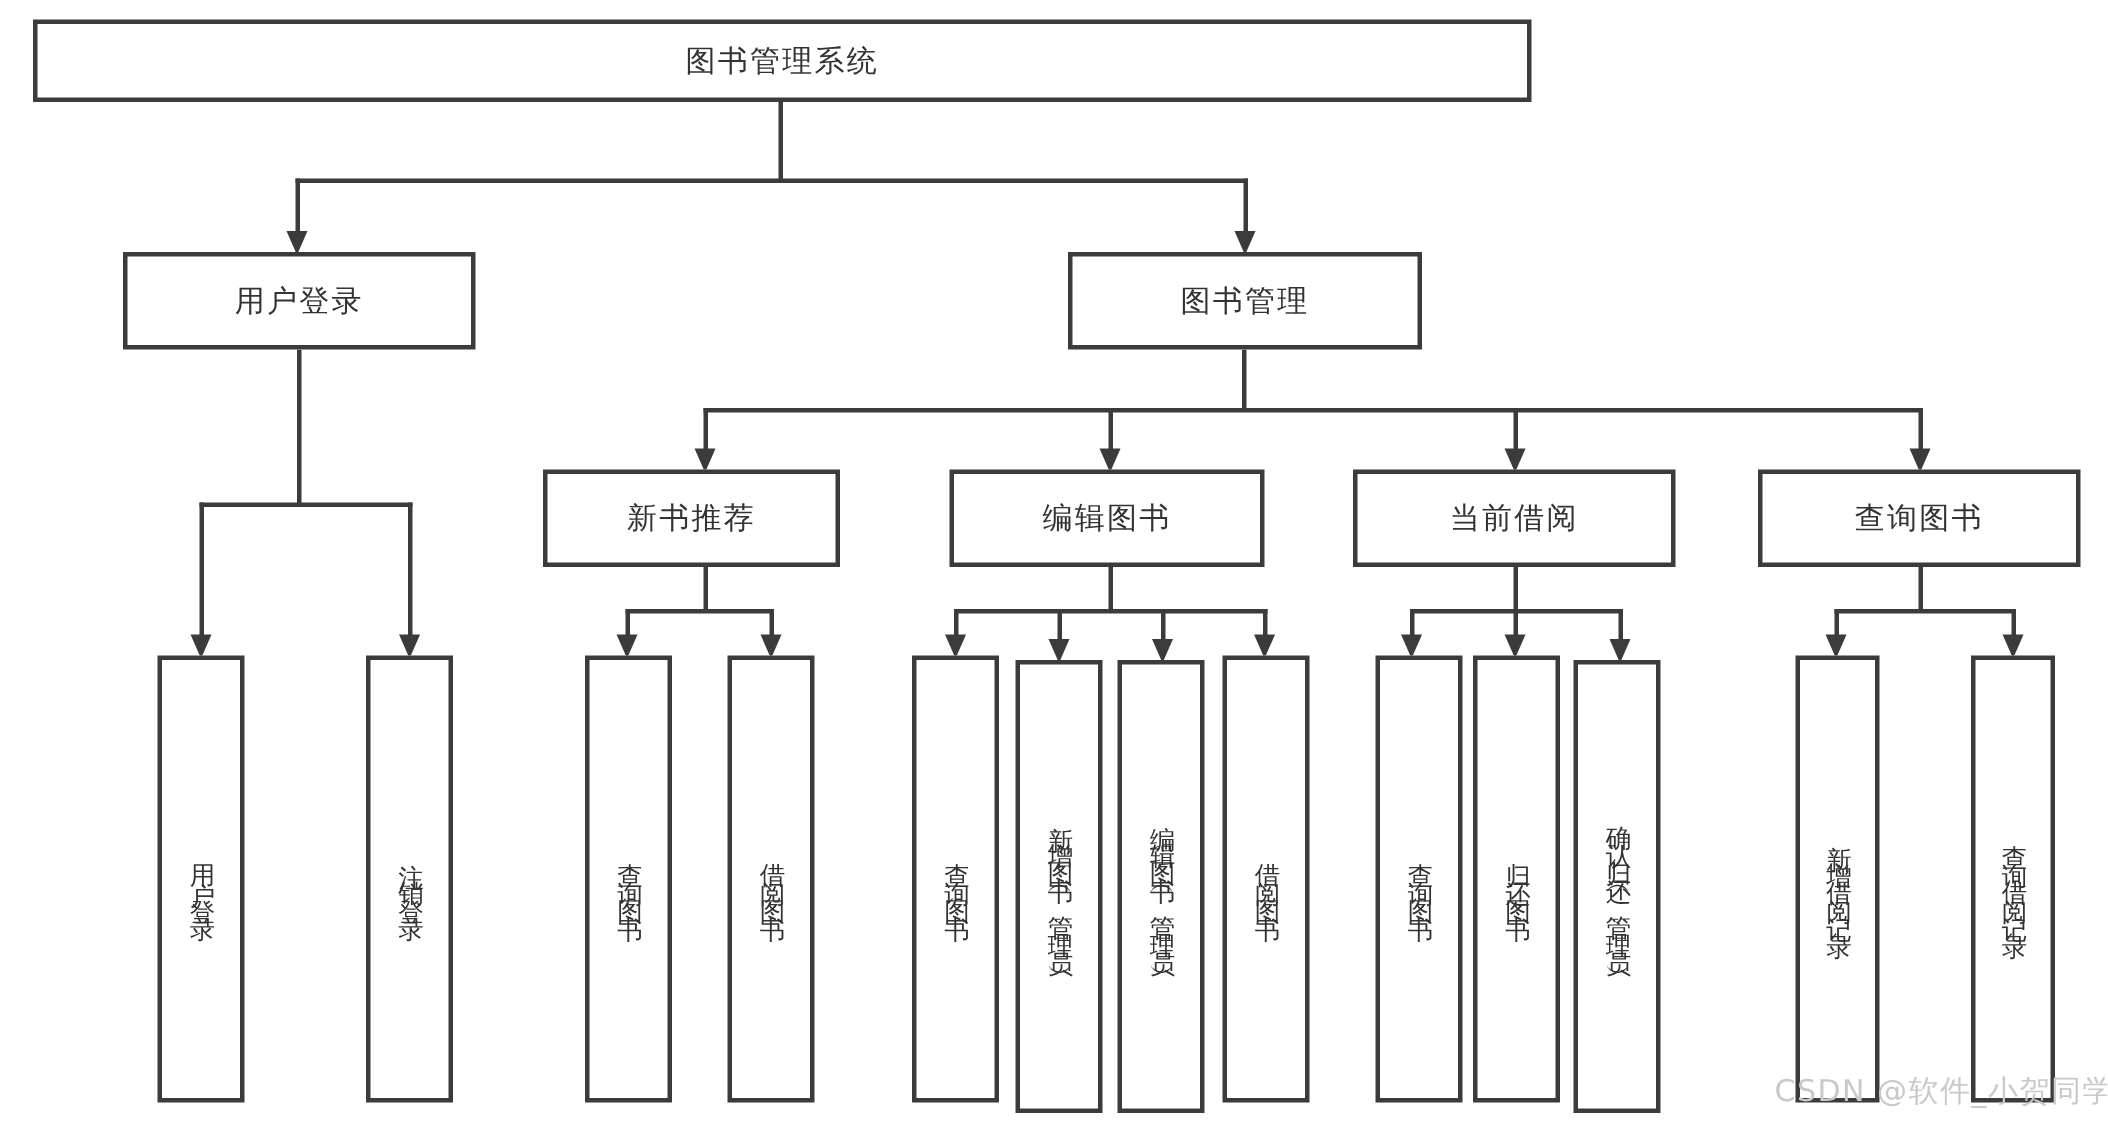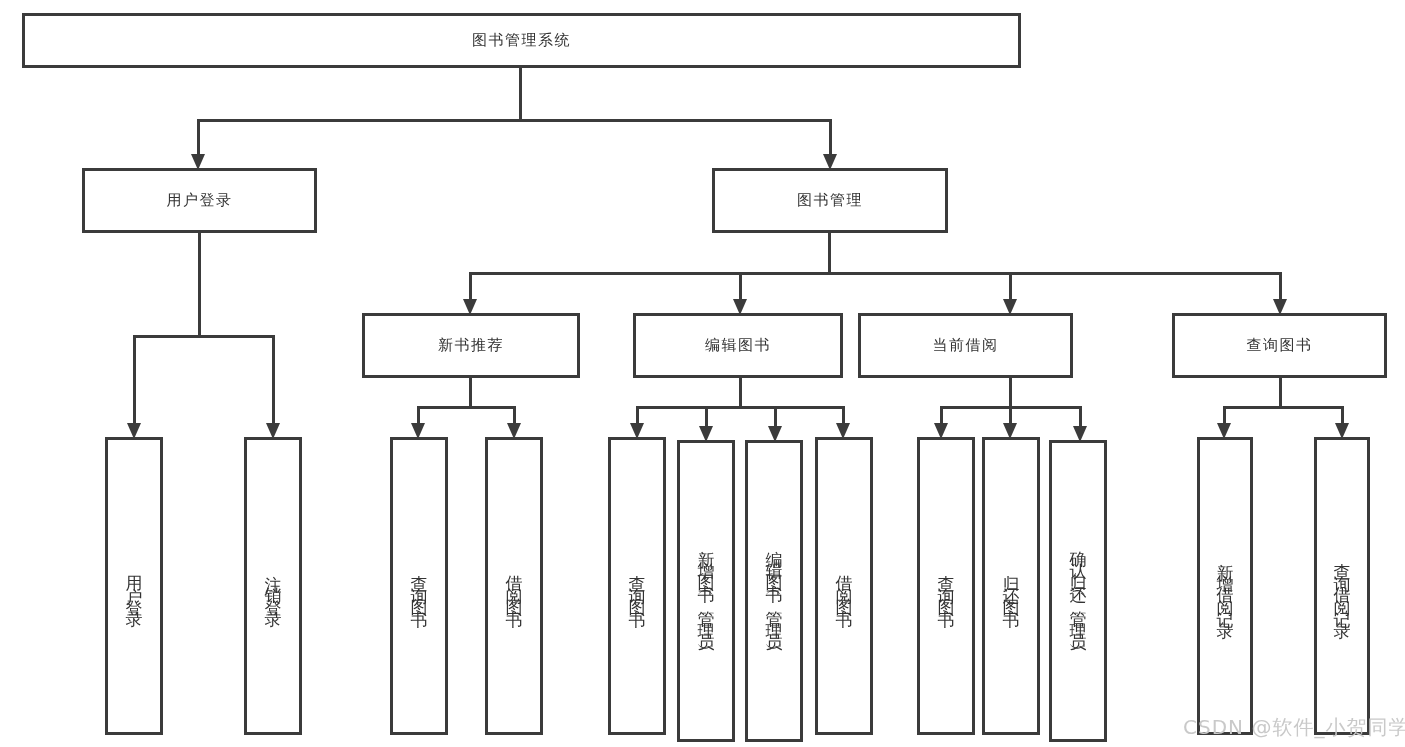--- a/index.html
+++ b/index.html
@@ -9,21 +9,21 @@
     background:var(--bg,#ffffff); overflow:hidden;
     font-family:"DejaVu Sans","Liberation Sans",sans-serif;
   }
   .node {
     position:absolute; box-sizing:border-box;
     border:3px solid var(--line,#3b3b3b);
     background:#ffffff; color:var(--text,#333333);
     display:flex; align-items:center; justify-content:center;
     z-index:2;
   }
-  .node.h { font-size:15px; letter-spacing:1.5px; white-space:nowrap; }
+  .node.h { font-size:20px; letter-spacing:1.5px; white-space:nowrap; }
   .node.v .vtext {
     writing-mode:vertical-rl;
     line-height:1; font-size:17px; letter-spacing:12px;
   }
   .line { position:absolute; background:var(--line,#3b3b3b); z-index:1; }
   .arrowhead {
     position:absolute; width:0; height:0; z-index:1;
     border-left:7px solid transparent;
     border-right:7px solid transparent;
     border-top:16px solid var(--line,#3b3b3b);
@@ -47,27 +47,27 @@
       </div>
       <div class="node h" style="left: 712px; top: 168px; width: 236px; height: 65px;">
         <span class="htext">图书管理</span>
       </div>
       <div class="node v" style="left: 105px; top: 437px; width: 58px; height: 298px;">
         <span class="vtext">用户登录</span>
       </div>
       <div class="node v" style="left: 244px; top: 437px; width: 58px; height: 298px;">
         <span class="vtext">注销登录</span>
       </div>
-      <div class="node h" style="left: 362px; top: 313px; width: 218px; height: 65px;">
+      <div class="node h" style="left: 362px; top: 313px; width: 198px; height: 65px;">
         <span class="htext">新书推荐</span>
       </div>
       <div class="node h" style="left: 633px; top: 313px; width: 210px; height: 65px;">
         <span class="htext">编辑图书</span>
       </div>
-      <div class="node h" style="left: 858px; top: 313px; width: 215px; height: 65px;">
+      <div class="node h" style="left: 902px; top: 313px; width: 215px; height: 65px;">
         <span class="htext">当前借阅</span>
       </div>
       <div class="node h" style="left: 1172px; top: 313px; width: 215px; height: 65px;">
         <span class="htext">查询图书</span>
       </div>
       <div class="node v" style="left: 390px; top: 437px; width: 58px; height: 298px;">
         <span class="vtext">查询图书</span>
       </div>
       <div class="node v" style="left: 485px; top: 437px; width: 58px; height: 298px;">
         <span class="vtext">借阅图书</span>

